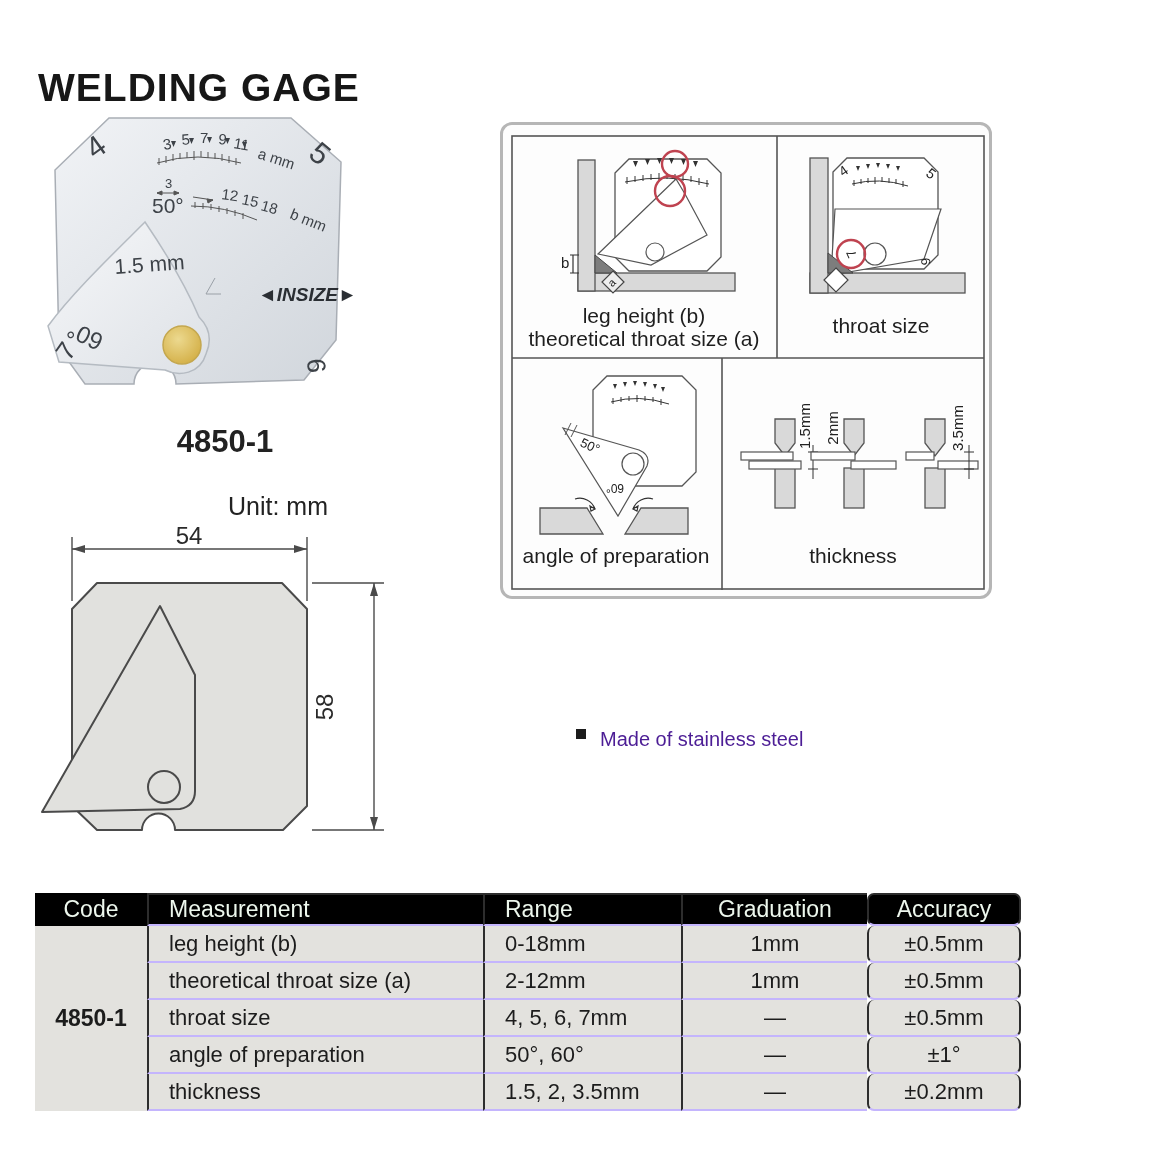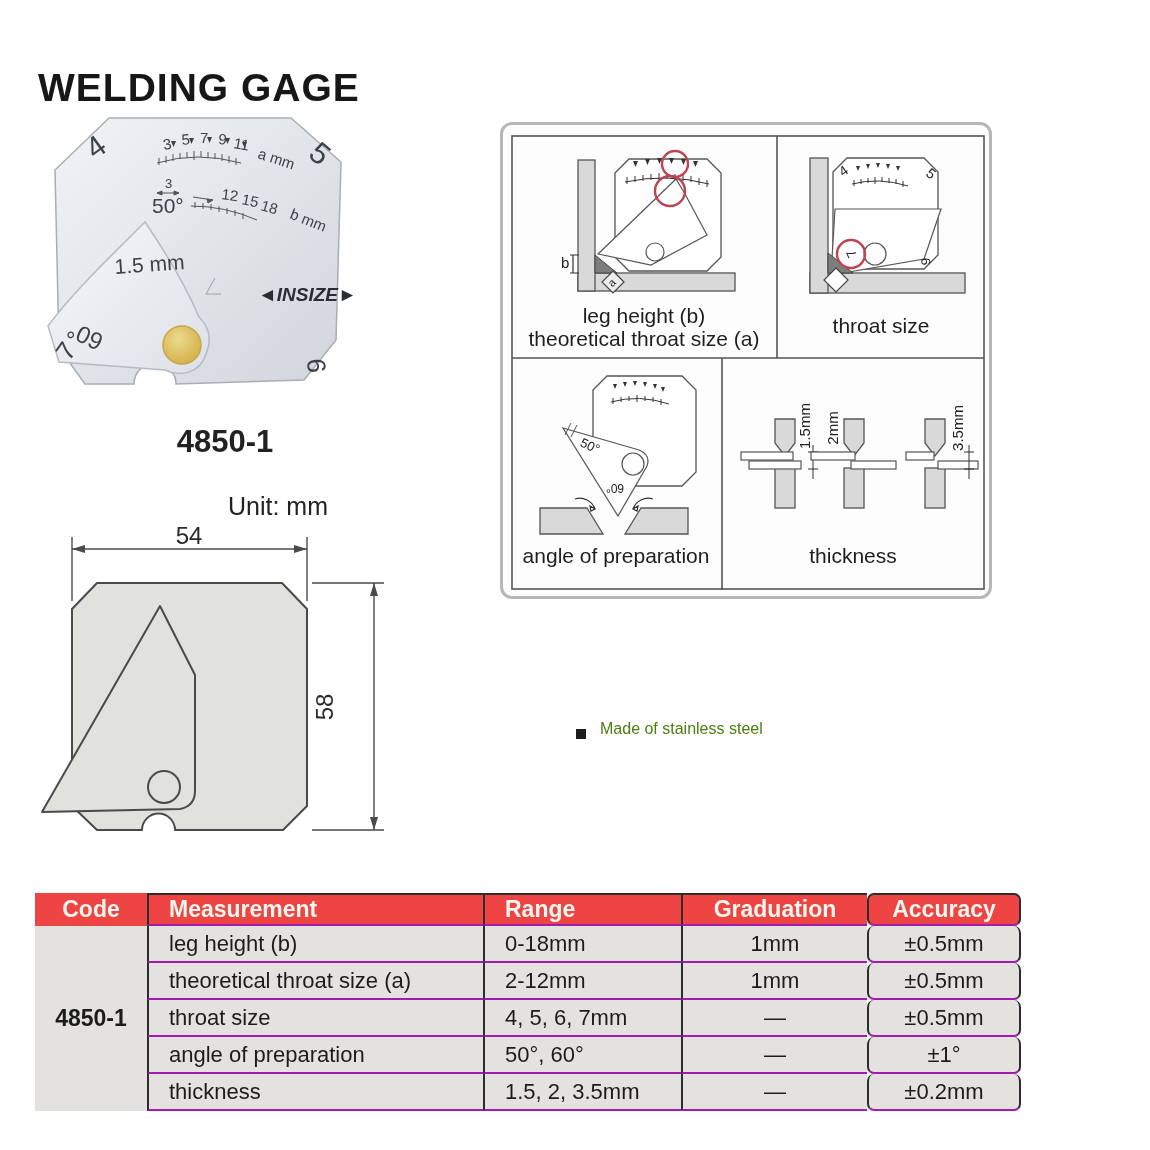--- a/index.html
+++ b/index.html
@@ -13,35 +13,35 @@
   .page-title { left:38px; top:26px; font-size:39px; font-weight:bold; letter-spacing:1px; color:#171717;margin-top:40px; }
   .model-label { left:120px; top:424px; width:210px; text-align:center; font-size:31px; font-weight:bold; color:#222; }
   .unit-label { left:228px; top:492px; width:124px; text-align:left; font-size:25px; color:#222; }
 
   .panel {
     left:500px; top:122px; width:492px; height:477px;
     border:3px solid #b6b6b6; border-radius:12px; background:#fdfdfd;
   }
   .feature-line { left:576px; top:720px; display:flex; align-items:flex-start; gap:14px; }
   .feature-bullet { width:10px; height:10px; background:#1c1c1c; margin-top:9px; flex:none; }
-  .feature-text { font-size:16px; color:#4d7c0f; }
+  .feature-text { font-size:20px; color:#4c1d95;margin-top:8px; }
 
   .spec {
     left:35px; top:893px; display:grid;
     grid-template-columns:112px 336px 198px 186px 154px;
     grid-template-rows:33px 37px 37px 37px 37px 37px;
     font-size:22px;
   }
-  .hc { background:#ef4444; color:#edf7ed; font-weight:bold; font-size:23px; display:flex; align-items:center; }
+  .hc { background:#000000; color:#edf7ed; font-weight:normal; font-size:23px; display:flex; align-items:center; }
   .cell { background:#e3e2de; display:flex; align-items:center; color:#1c1c1c; }
   .codecell { background:#e3e2de; display:flex; align-items:center; justify-content:center; font-weight:bold; font-size:23px; }
   .cen { justify-content:center; }
   .padl { padding-left:20px; }
   .bl { border-left:2px solid #2d2d2d; } .br { border-right:2px solid #2d2d2d;border-radius:7px; }
-  .bt { border-top:2px solid #2d2d2d; } .bb { border-bottom:2px solid #a21caf; }
+  .bt { border-top:2px solid #2d2d2d; } .bb { border-bottom:2px solid #c4b5fd; }
   svg text { font-family:"Liberation Sans", sans-serif; }
 </style>
 </head>
 <body>
 
 <div class="abs page-title">WELDING GAGE</div>
 
 <svg class="abs" style="left:45px; top:112px;" width="310" height="285" viewBox="0 0 310 285">
   <defs>
     <linearGradient id="bodyGrad" x1="0" y1="0" x2="1" y2="1">

